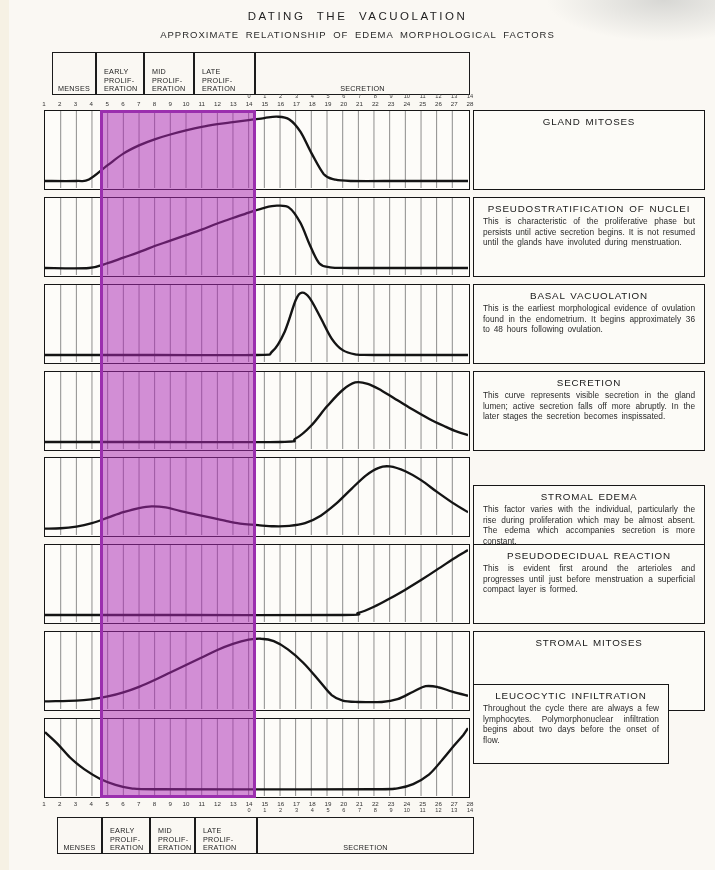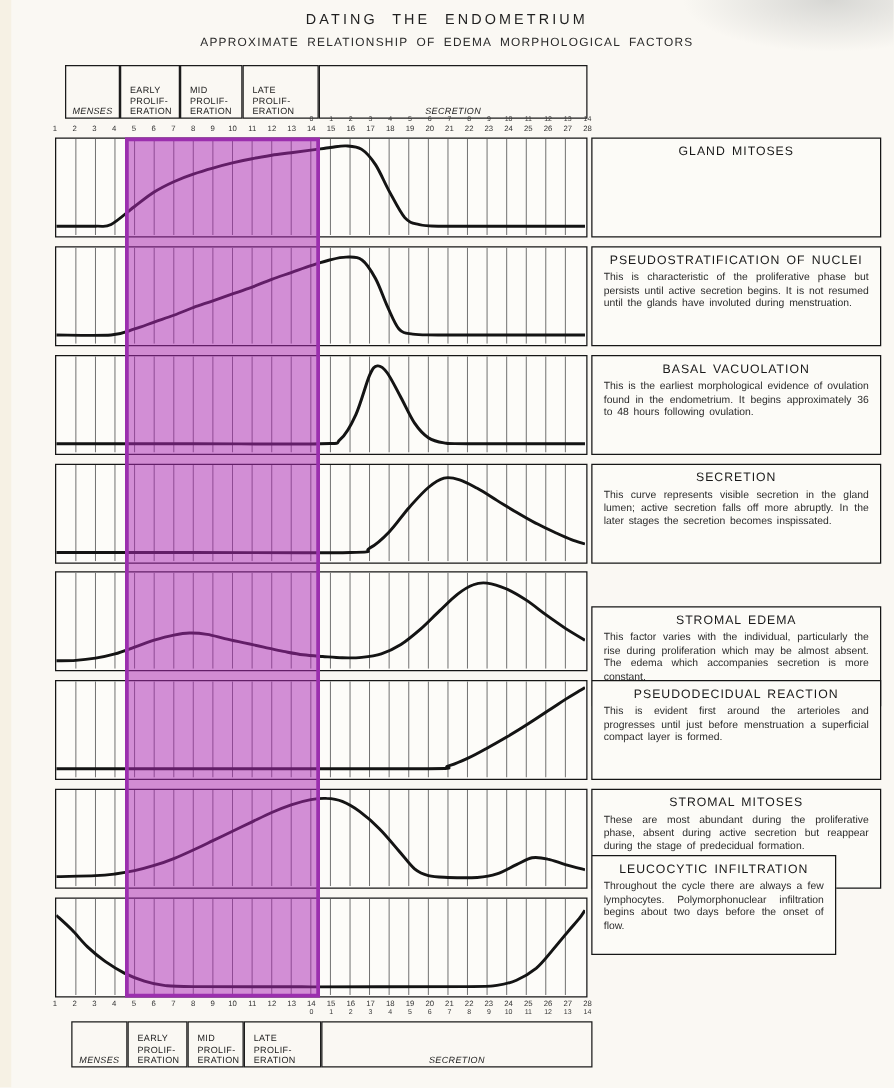--- a/index.html
+++ b/index.html
@@ -13,41 +13,41 @@
     background:radial-gradient(ellipse at 70% 0%, #d7d7d4 0%, rgba(215,215,212,0) 70%);}
   .edge-strip{position:absolute;left:0;top:0;width:9px;height:870px;background:#f4eedd;opacity:.7;}
   .page-title{position:absolute;top:10px;left:0;width:715px;text-align:center;
     font-size:11.5px;letter-spacing:2.5px;word-spacing:6px;color:#1f1f1f;}
   .page-subtitle{position:absolute;top:29px;left:0;width:715px;text-align:center;
     font-size:9.5px;letter-spacing:1px;word-spacing:3px;color:#2a2a2a;}
   .hdr-cell{position:absolute;border:1.6px solid #1b1b1b;box-sizing:border-box;
     display:flex;align-items:flex-end;background:transparent;}
   .hdr-cell span{font-size:7.2px;line-height:1.2;letter-spacing:.3px;color:#1c1c1c;
     white-space:pre-line;display:block;width:100%;}
-  .hdr-center span{text-align:center;font-style:italic;}
+  .hdr-center span{text-align:center;}
   .hdr-left span{text-align:left;padding-left:7px;}
   .chart-row{position:absolute;border:1.6px solid #161616;box-sizing:border-box;background:#fdfcf9;}
   .chart-row svg{display:block;}
   .desc-box{position:absolute;border:1.6px solid #161616;box-sizing:border-box;background:#fcfbf7;}
   .desc-title{margin:5px 6px 2px;text-align:center;font-size:9.8px;letter-spacing:.8px;
     word-spacing:1.5px;color:#181818;}
   .desc-body{margin:0 9px;font-size:8.3px;line-height:1.28;word-spacing:1.5px;
     text-align:justify;text-align-last:left;color:#2b2b2b;}
   .num{position:absolute;width:16px;text-align:center;font-size:6.2px;color:#333;}
   .num.small{font-size:5.6px;color:#3a3a3a;}
   .overlay{position:absolute;pointer-events:none;
     background:rgba(170,40,180,0.52);border:3px solid #9b2fae;box-sizing:border-box;}
 </style>
 </head>
 <body>
 
 <div class="edge-strip"></div>
 <div class="smudge"></div>
 
-<div class="page-title">DATING THE ENDOMETRIUM</div>
+<div class="page-title">DATING THE VACUOLATION</div>
 <div class="page-subtitle">APPROXIMATE RELATIONSHIP OF EDEMA MORPHOLOGICAL FACTORS</div>
 
 <div id="built">
     <div class="hdr-cell hdr-center" style="left: 52px; top: 52px; width: 44px; height: 43px;">
       <span>MENSES</span>
     </div>
     <div class="hdr-cell hdr-left" style="left: 96px; top: 52px; width: 48px; height: 43px;">
       <span>EARLY
 PROLIF-
 ERATION</span>
@@ -407,21 +407,20 @@
         <line x1="347.1" x2="347.1" y1="0" y2="80" stroke="#6e6e6e" stroke-width="0.8"></line>
         <line x1="362.9" x2="362.9" y1="0" y2="80" stroke="#6e6e6e" stroke-width="0.8"></line>
         <line x1="378.7" x2="378.7" y1="0" y2="80" stroke="#6e6e6e" stroke-width="0.8"></line>
         <line x1="394.4" x2="394.4" y1="0" y2="80" stroke="#6e6e6e" stroke-width="0.8"></line>
         <line x1="410.2" x2="410.2" y1="0" y2="80" stroke="#6e6e6e" stroke-width="0.8"></line>
         <path d="M 0.0 72.0 C 5.3 71.8, 23.7 71.6, 31.6 71.2 C 39.4 70.9, 42.1 70.5, 47.3 69.8 C 52.6 69.1, 57.9 68.2, 63.1 67.0 C 68.4 65.8, 73.6 64.4, 78.9 62.7 C 84.1 61.1, 89.4 59.2, 94.7 57.0 C 99.9 54.9, 105.2 52.4, 110.4 49.9 C 115.7 47.5, 121.0 44.7, 126.2 42.1 C 131.5 39.5, 136.7 36.9, 142.0 34.3 C 147.3 31.7, 152.5 29.1, 157.8 26.5 C 163.0 23.9, 168.3 21.1, 173.6 18.7 C 178.8 16.3, 184.1 14.1, 189.3 12.3 C 194.6 10.5, 200.4 8.9, 205.1 8.0 C 209.8 7.2, 213.5 6.7, 217.7 7.0 C 221.9 7.2, 225.9 7.6, 230.4 9.5 C 234.8 11.3, 239.6 14.2, 244.6 18.0 C 249.6 21.8, 255.1 26.7, 260.3 32.2 C 265.6 37.6, 271.4 45.1, 276.1 50.7 C 280.8 56.2, 284.8 62.1, 288.7 65.6 C 292.7 69.0, 295.3 70.1, 299.8 71.2 C 304.2 72.4, 309.0 72.4, 315.6 72.7 C 322.1 72.9, 332.6 73.1, 339.2 72.7 C 345.8 72.2, 349.7 71.6, 355.0 69.8 C 360.3 68.0, 366.0 64.3, 370.8 62.0 C 375.5 59.8, 379.2 57.1, 383.4 56.3 C 387.6 55.6, 391.6 56.4, 396.0 57.4 C 400.5 58.3, 405.2 60.5, 410.2 62.0 C 415.2 63.5, 423.4 65.6, 426.0 66.3" fill="none" stroke="#141414" stroke-width="2.4" stroke-linejoin="round"></path>
       </svg>
     </div>
     <div class="desc-box" style="left: 473px; top: 631px; width: 232px; height: 80px;">
       <div class="desc-title">STROMAL MITOSES</div>
-      <div class="desc-body">These are most abundant during the proliferative phase, absent during active secretion but reappear during the stage of predecidual formation.</div>
     </div>
     <div class="chart-row" style="left: 44px; top: 718px; width: 426px; height: 80px;">
       <svg width="423" height="77" viewBox="0 0 426 80" preserveAspectRatio="none">
         <line x1="15.8" x2="15.8" y1="0" y2="80" stroke="#6e6e6e" stroke-width="0.8"></line>
         <line x1="31.6" x2="31.6" y1="0" y2="80" stroke="#6e6e6e" stroke-width="0.8"></line>
         <line x1="47.3" x2="47.3" y1="0" y2="80" stroke="#6e6e6e" stroke-width="0.8"></line>
         <line x1="63.1" x2="63.1" y1="0" y2="80" stroke="#6e6e6e" stroke-width="0.8"></line>
         <line x1="78.9" x2="78.9" y1="0" y2="80" stroke="#6e6e6e" stroke-width="0.8"></line>
         <line x1="94.7" x2="94.7" y1="0" y2="80" stroke="#6e6e6e" stroke-width="0.8"></line>
         <line x1="110.4" x2="110.4" y1="0" y2="80" stroke="#6e6e6e" stroke-width="0.8"></line>

